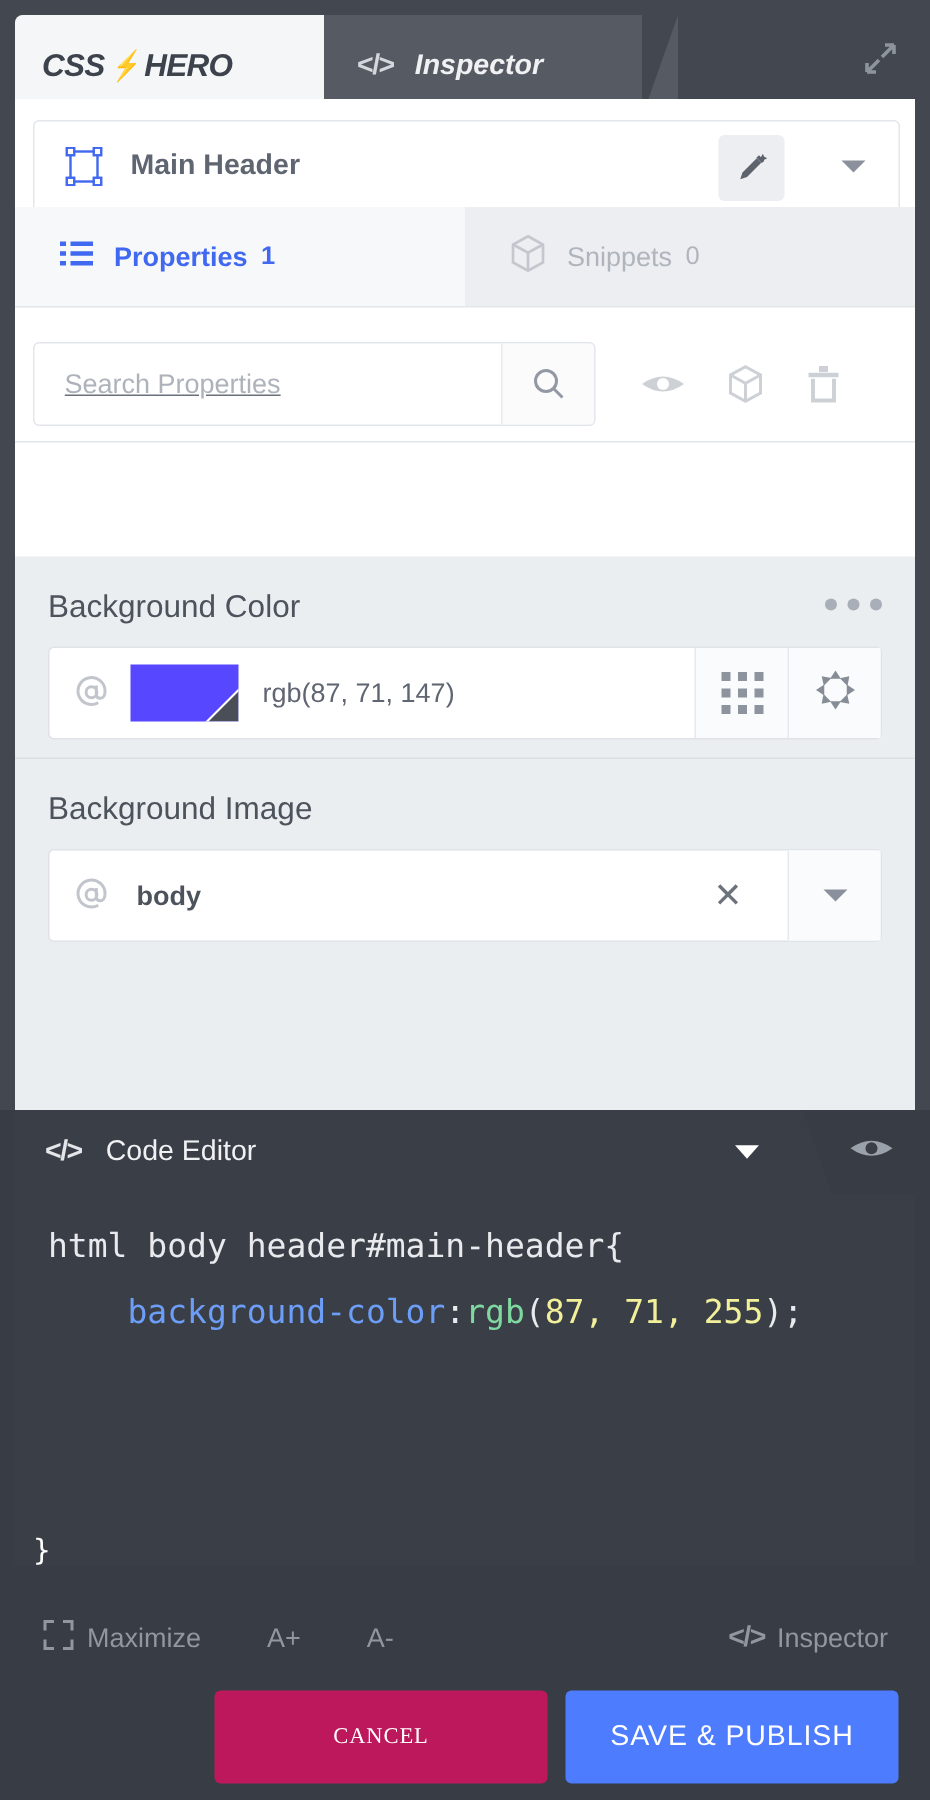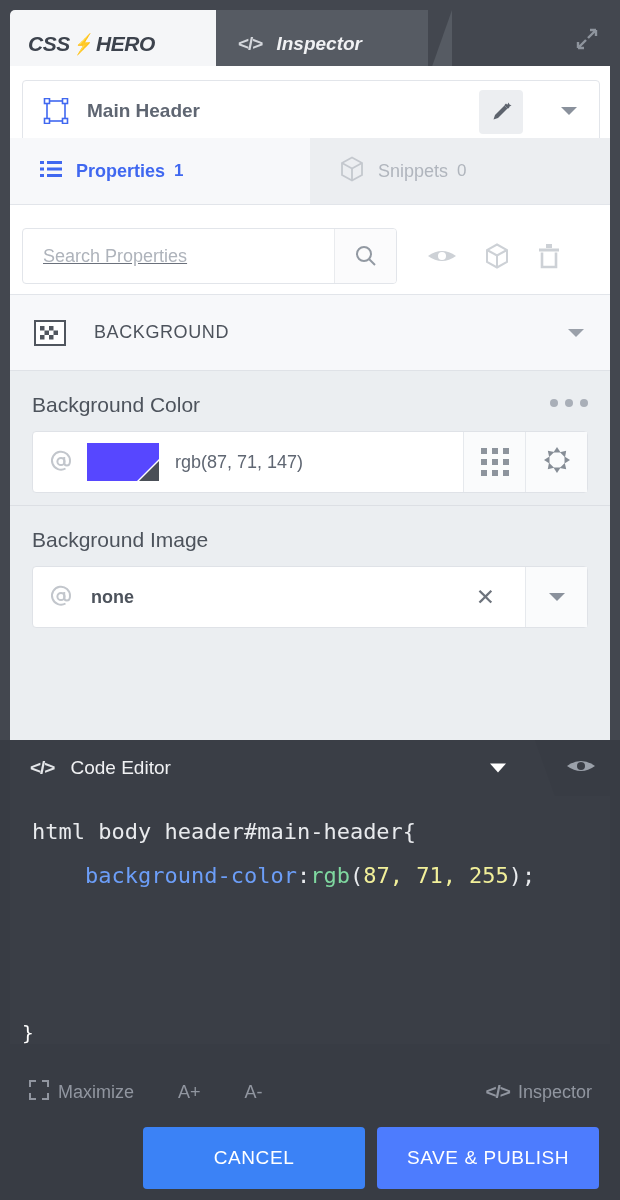--- a/index.html
+++ b/index.html
@@ -564,28 +564,28 @@
     width: 600px;
     height: 72px;
     display: flex;
     align-items: center;
     justify-content: flex-end;
     gap: 12px;
     padding-right: 11px;
   }
   .btn-cancel {
     width: 222px; height: 62px;
-    background: #3b82f6;
+    background: #be185d;
     border: none;
     border-radius: 4px;
     color: #ffffff;
-    font-size: 19px;
+    font-size: 15px;
     letter-spacing: 0.6px;
     cursor: pointer;
-    font-family: Liberation Sans, sans-serif;
+    font-family: Liberation Serif, serif;
   }
   .btn-save {
     width: 222px; height: 62px;
     background: #4d7cfe;
     border: none;
     border-radius: 4px;
     color: #ffffff;
     font-size: 19px;
     letter-spacing: 0.6px;
     cursor: pointer;
@@ -701,34 +701,20 @@
         <span class="tool-ico">
           <svg width="24" height="26" viewBox="0 0 24 26">
             <rect x="9" y="1" width="6" height="4" fill="#cdd1d6"></rect>
             <rect x="2" y="5.5" width="20" height="3" fill="#cdd1d6"></rect>
             <path d="M5 9.5 L5 24 L19 24 L19 9.5" fill="none" stroke="#cdd1d6" stroke-width="2.6"></path>
           </svg>
         </span>
       </div>
     </div>
 
-    <div class="section-head">
-      <span class="checker-icon">
-        <svg width="28" height="22" viewBox="0 0 28 22" style="display:block">
-          <rect x="4" y="4" width="4.5" height="4.5" fill="#50565e"></rect>
-          <rect x="13" y="4" width="4.5" height="4.5" fill="#50565e"></rect>
-          <rect x="8.5" y="8.5" width="4.5" height="4.5" fill="#50565e"></rect>
-          <rect x="17.5" y="8.5" width="4.5" height="4.5" fill="#50565e"></rect>
-          <rect x="4" y="13" width="4.5" height="4.5" fill="#50565e"></rect>
-          <rect x="13" y="13" width="4.5" height="4.5" fill="#50565e"></rect>
-        </svg>
-      </span>
-      <span class="section-title">BACKGROUND</span>
-      <span class="section-caret"></span>
-    </div>
 
     <div class="prop-block" id="block-bgcolor">
       <span class="prop-label">Background Color</span>
       <span class="dots-menu">
           <i></i>
           <i></i>
           <i></i>
         </span>
 
       <div class="value-field">
@@ -776,21 +762,21 @@
     <div class="prop-block" id="block-bgimage">
       <span class="prop-label">Background Image</span>
 
       <div class="value-field">
         <span class="at-icon">
           <svg width="24" height="24" viewBox="0 0 24 24">
             <path d="M16.5 18.5 A9 9 0 1 1 21 11 c0 3 -1.5 4.5 -3.2 4.5 c-1.6 0 -2.6 -1.2 -2.6 -3 L15.2 7" fill="none" stroke="#c2c6cc" stroke-width="2"></path>
             <circle cx="12" cy="11.5" r="3.6" fill="none" stroke="#c2c6cc" stroke-width="2"></circle>
           </svg>
         </span>
-        <span class="value-text plain">none</span>
+        <span class="value-text plain">body</span>
         <span class="clear-x">✕</span>
         <div class="field-btn">
           <span class="img-caret"></span>
         </div>
       </div>
 
     </div>
   </div>
 
   <div class="code-panel">

